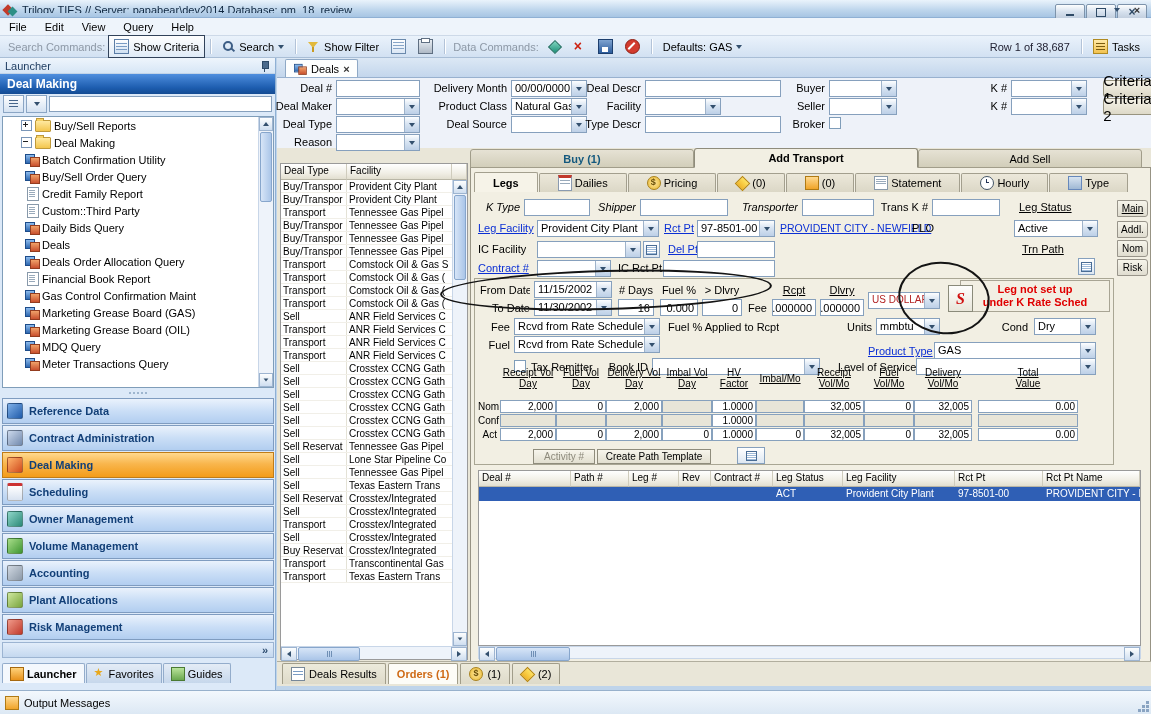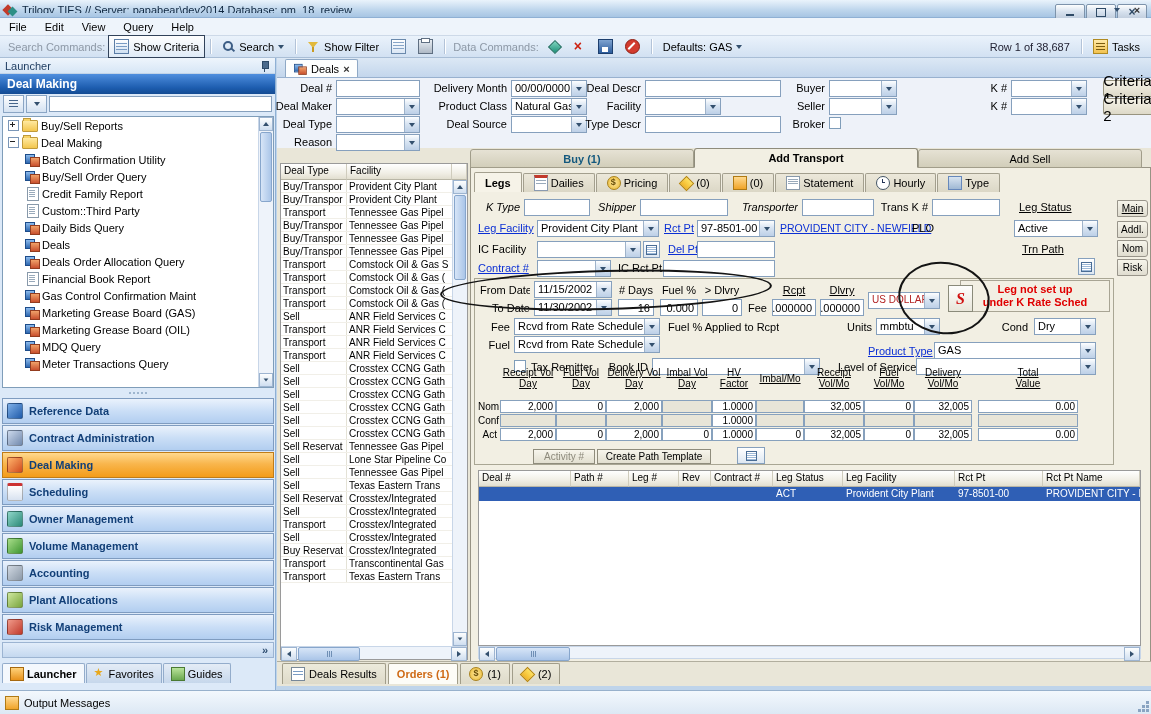--- a/index.html
+++ b/index.html
@@ -85,21 +85,21 @@
   #dm-header{position:absolute;left:0;top:16px;width:100%;height:20px;
      background:linear-gradient(#4e8ede,#1c5cae 70%,#144b93);color:#fff;font-weight:bold;font-size:12px;
      display:flex;align-items:center;padding:0 7px}
   #panel-search{position:absolute;left:0;top:36px;width:100%;height:20px;display:flex;align-items:center;padding:0 3px;gap:2px}
   .psbtn{width:19px;height:16px;border:1px solid #8aa5c4;background:linear-gradient(#fefefe,#d4e2f2);
      display:flex;align-items:center;justify-content:center;flex:none}
   .ic-lines{width:9px;height:8px;background:repeating-linear-gradient(180deg,#46668c 0 1px,transparent 1px 3px)}
   #panel-search .tbox{flex:1;height:16px}
   #tree-box{position:absolute;left:2px;top:58px;width:272px;height:272px;background:#fff;border:1px solid #7f9db9}
   #tree-list{position:absolute;left:0;top:0;right:15px;bottom:0;overflow:hidden}
-  .tree-row{display:flex;align-items:center;height:17px;padding-left:5px;white-space:nowrap}
+  .tree-row{display:flex;align-items:center;height:17px;padding-left:18px;white-space:nowrap}
   .tree-row.child{padding-left:22px}
   .tree-label{margin-left:3px;font-size:11px}
   .t-exp{width:9px;height:9px;border:1px solid #7a96b8;background:#fff;position:relative;flex:none;margin-right:3px}
   .t-exp::before{content:"";position:absolute;left:1px;top:3px;width:5px;height:1px;background:#222}
   .t-exp.plus::after{content:"";position:absolute;left:3px;top:1px;width:1px;height:5px;background:#222}
   .ic-folder{width:14px;height:10px;background:linear-gradient(#ffe9a0,#f3c64e);border:1px solid #c09a3a;border-radius:1px;position:relative;flex:none}
   .ic-folder::before{content:"";position:absolute;top:-3px;left:0;width:6px;height:2px;background:#f6d266;border:1px solid #c09a3a;border-bottom:none}
   .ic-deal{width:14px;height:12px;position:relative;flex:none}
   .ic-deal::before{content:"";position:absolute;left:0;top:0;width:8px;height:8px;background:linear-gradient(#8cbaec,#2e68b0);border:1px solid #1d4c8a}
   .ic-deal::after{content:"";position:absolute;left:5px;top:3px;width:8px;height:8px;background:linear-gradient(#f0a26a,#c9502e);border:1px solid #933c1f}
@@ -170,21 +170,21 @@
   .crit-tab{position:absolute;left:1103px;width:48px;height:17px;background:linear-gradient(#f6f3e8,#ddd9c8);
      border:1px solid #97937f;border-right:none;font-size:15px;display:flex;align-items:center;justify-content:center;border-radius:3px 0 0 3px}
   
   #main-tabs{position:absolute;left:470px;top:148px;width:672px;height:20px;display:flex}
   .main-tab{flex:1;height:19px;margin-top:1px;display:flex;align-items:center;justify-content:center;font-size:11px;
      background:linear-gradient(#e6e2d4,#d2ceba);border:1px solid #a19d8a;border-radius:3px 3px 0 0}
   .main-tab.buyish{color:#14597e;font-weight:bold}
   .main-tab.active{height:20px;margin-top:0;background:#f2efe3;border-color:#8f8c7c;border-bottom:1px solid #f2efe3;font-weight:bold}
   
   #leg-tabs{position:absolute;left:474px;top:172px;height:20px;display:flex;align-items:flex-end;gap:1px}
-  .leg-tab{height:19px;display:flex;align-items:center;gap:3px;padding:0 10px;font-size:11px;
+  .leg-tab{height:19px;display:flex;align-items:center;gap:3px;padding:0 18px;font-size:11px;
      background:linear-gradient(#ece8da,#dbd7c6);border:1px solid #a39f8e;border-bottom:none;border-radius:2px 2px 0 0}
   .leg-tab.active{background:#f6f3e8;font-weight:bold;height:20px}
   
   #deal-grid{position:absolute;left:280px;top:163px;width:188px;height:497px;background:#fff;border:1px solid #9a9a9a}
   #deal-grid-header{position:absolute;left:0;top:0;right:0;height:16px;display:flex}
   .dg-hcell{background:linear-gradient(#ffffff,#f1efe6 60%,#e2dfd0);border-right:1px solid #cfccbd;border-bottom:1px solid #b9b6a6;
      font-size:10px;padding:1px 3px;white-space:nowrap;overflow:hidden}
   .dg-hcell.c0{width:66px;flex:none}
   .dg-hcell.c1{width:105px;flex:none}
   .dg-hcell.rest{flex:1}

